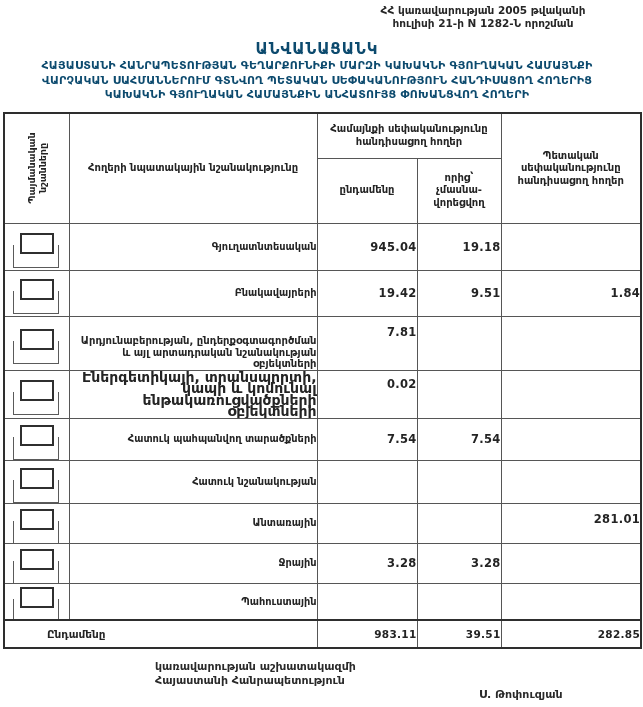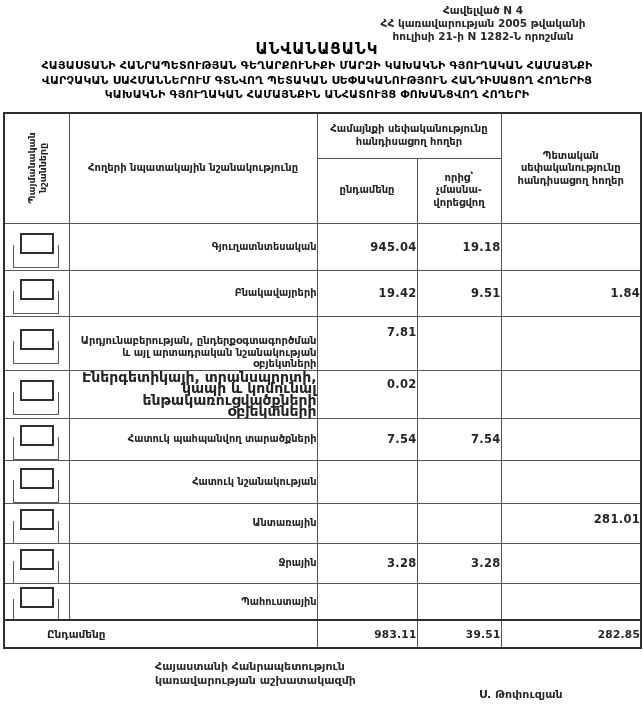--- a/index.html
+++ b/index.html
@@ -11,21 +11,21 @@
   .page{position:absolute;inset:0;}
 
   
   .appendix{
     position:absolute;top:4px;left:330px;width:306px;
     text-align:center;font-weight:bold;font-size:10.5px;line-height:13px;color:#262626;
   }
 
   
   .title{
-    position:absolute;top:40px;left:0;width:634px;text-align:center;color:#000000;
+    position:absolute;top:40px;left:0;width:634px;text-align:center;color:#0c4a6e;
   }
   .title .t1{font-size:15px;font-weight:bold;letter-spacing:1px;line-height:19px;}
   .title .t2{font-size:11px;font-weight:bold;line-height:14.5px;letter-spacing:0.2px;}
 
   
   table.land{
     position:absolute;top:112px;left:3px;width:637px;
     border-collapse:collapse;table-layout:fixed;
     border:2px solid #2e2e2e;
   }
@@ -73,21 +73,20 @@
   .sig-name{
     position:absolute;top:688px;left:479px;font-size:11px;font-weight:bold;color:#2a2a2a;
   }
 </style>
 </head>
 <body>
 
 <div class="page">
 
   <div class="appendix">
-    <div>Հավելված N 4</div>
     <div>ՀՀ կառավարության 2005 թվականի</div>
     <div>հուլիսի 21-ի N 1282-Ն որոշման</div>
   </div>
 
   <div class="title">
     <div class="t1">ԱՆՎԱՆԱՑԱՆԿ</div>
     <div class="t2">ՀԱՅԱՍՏԱՆԻ ՀԱՆՐԱՊԵՏՈՒԹՅԱՆ ԳԵՂԱՐՔՈՒՆԻՔԻ ՄԱՐԶԻ ԿԱԽԱԿՆԻ ԳՅՈՒՂԱԿԱՆ ՀԱՄԱՅՆՔԻ</div>
     <div class="t2">ՎԱՐՉԱԿԱՆ ՍԱՀՄԱՆՆԵՐՈՒՄ ԳՏՆՎՈՂ ՊԵՏԱԿԱՆ ՍԵՓԱԿԱՆՈՒԹՅՈՒՆ ՀԱՆԴԻՍԱՑՈՂ ՀՈՂԵՐԻՑ</div>
     <div class="t2">ԿԱԽԱԿՆԻ ԳՅՈՒՂԱԿԱՆ ՀԱՄԱՅՆՔԻՆ ԱՆՀԱՏՈՒՅՑ ՓՈԽԱՆՑՎՈՂ ՀՈՂԵՐԻ</div>
   </div>
@@ -231,18 +230,18 @@
     <tr class="total" style="height:28px">
       <td class="lbl-total" colspan="2">Ընդամենը</td>
       <td class="val">983.11</td>
       <td class="val">39.51</td>
       <td class="val">282.85</td>
     </tr>
   </tbody>
     </table>
 
   <div class="sig">
+    <div>կառավարության աշխատակազմի</div>
     <div>Հայաստանի Հանրապետություն</div>
-    <div>կառավարության աշխատակազմի</div>
   </div>
   <div class="sig-name">Ս. Թոփուզյան</div>
 
 </div>
 
 </body></html>

